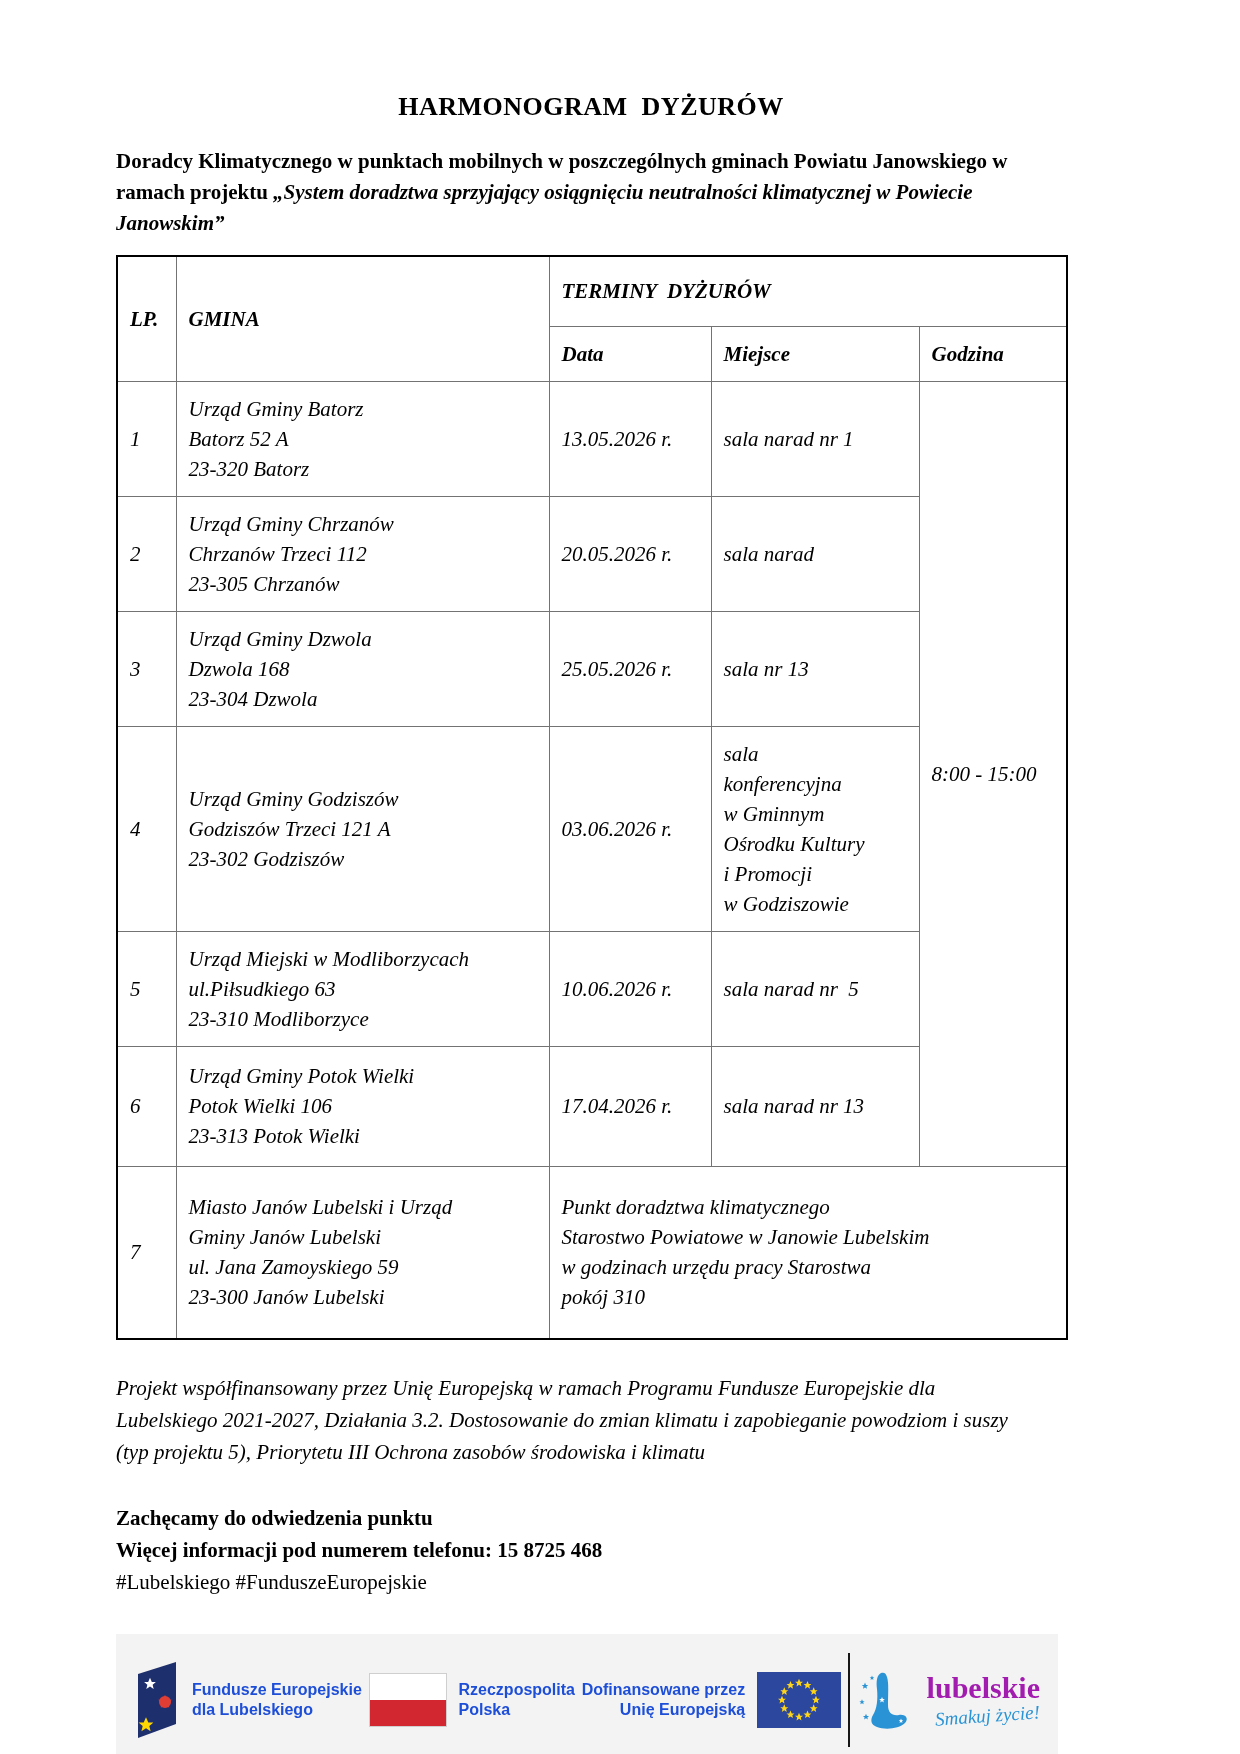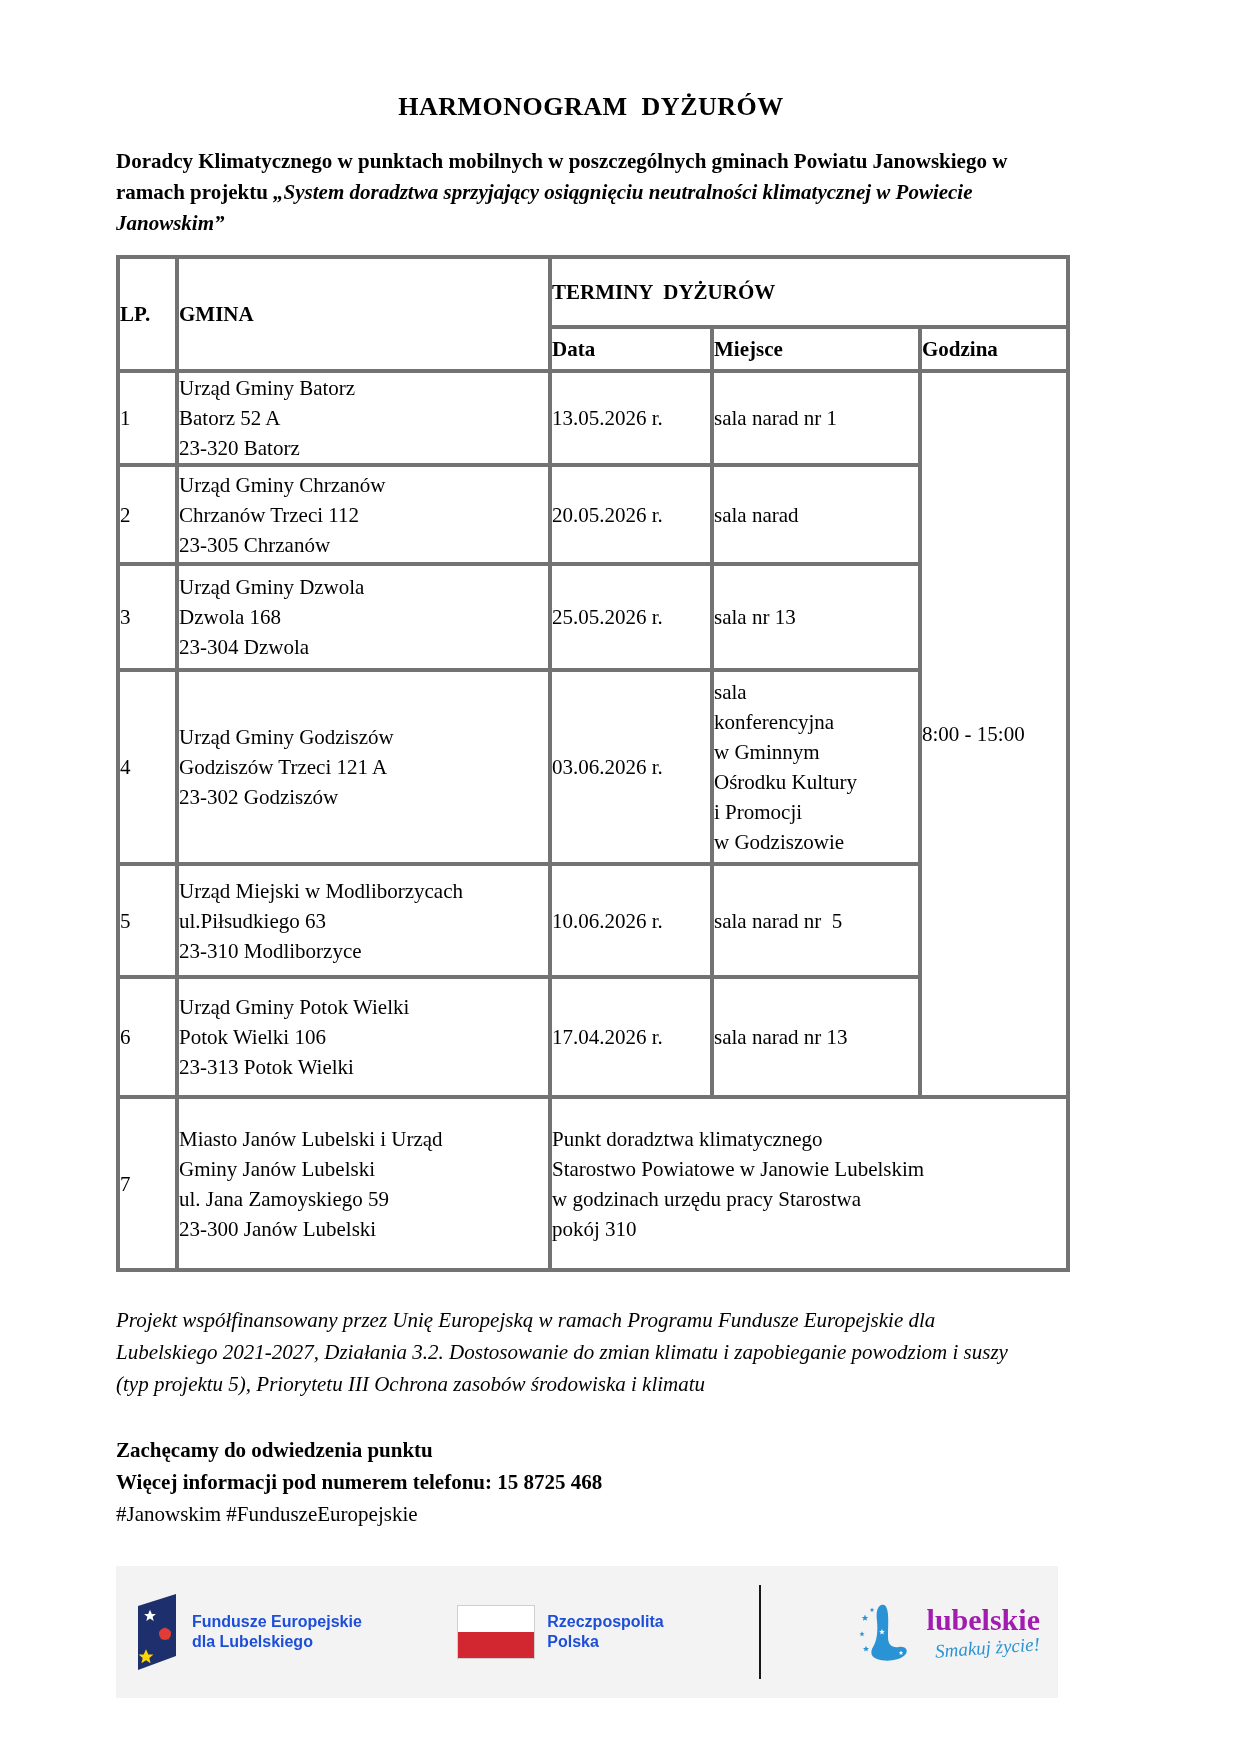--- a/index.html
+++ b/index.html
@@ -32,26 +32,27 @@
   }
   .intro em{font-style:italic;}
   table.schedule{
     margin-top:16px;
     border-collapse:collapse;
     table-layout:fixed;
     width:950px;
     border:2px solid #000;
   }
   table.schedule th, table.schedule td{
-    border:4px solid #737373;
+    border:1px solid #737373;
     font-size:21px;
     line-height:30px;
     vertical-align:middle;
-    padding:0;
+    padding:12px;
     overflow:hidden;
+    font-style:italic;
   }
   th{text-align:left;font-weight:bold;padding-left:12px;}
   th.span2{vertical-align:middle;padding-top:22px;}
   th.h-terminy{white-space:pre;}
   td{padding-left:12px;}
   td.c-lp{padding-left:14px;}
   td.c-data{white-space:nowrap;}
   td.c-godzina{padding-left:10px;white-space:nowrap;}
   .preline{white-space:pre-line;}
   tr.hr1{height:70px;} tr.hr2{height:44px;}
@@ -210,21 +211,21 @@
 pokój 310</td>
         </tr>
       </tbody>
     </table>
 
     <p class="funding-note">Projekt współfinansowany przez Unię Europejską w ramach Programu Fundusze Europejskie dla Lubelskiego 2021-2027, Działania 3.2. Dostosowanie do zmian klimatu i zapobieganie powodziom i suszy (typ projektu 5), Priorytetu III Ochrona zasobów środowiska i klimatu</p>
 
     <div class="invite">
       <div class="b">Zachęcamy do odwiedzenia punktu</div>
       <div class="b">Więcej informacji pod numerem telefonu: 15 8725 468</div>
-      <div>#Janowskim #FunduszeEuropejskie</div>
+      <div>#Lubelskiego #FunduszeEuropejskie</div>
     </div>
 
     <div class="logo-strip">
 
       <div class="logo-group">
         <svg width="46" height="80" viewBox="0 0 46 80">
           <polygon points="4,14 42,2 42,64 4,78" fill="#1e2f6d"></polygon>
           <use href="#star5" transform="translate(16,24) scale(0.62)" fill="#ffffff"></use>
           <circle cx="31" cy="42" r="6" fill="#e03e34"></circle>
           <use href="#star5" transform="translate(31,42) scale(0.72)" fill="#e03e34"></use>
@@ -233,20 +234,41 @@
         <div class="logo-label">Fundusze Europejskie
 dla Lubelskiego</div>
       </div>
 
       <div class="logo-group">
         <div class="pl-flag"></div>
         <div class="logo-label">Rzeczpospolita
 Polska</div>
       </div>
 
+      <div class="logo-group">
+        <div class="logo-label right">Dofinansowane przez
+Unię Europejską</div>
+        <svg width="84" height="56" viewBox="0 0 84 56">
+          <rect x="0" y="0" width="84" height="56" fill="#2c479e"></rect>
+          <g fill="#ffd617">
+            <use href="#star5" transform="translate(42,11) scale(0.42)"></use>
+            <use href="#star5" transform="translate(50.5,13.3) scale(0.42)"></use>
+            <use href="#star5" transform="translate(56.7,19.5) scale(0.42)"></use>
+            <use href="#star5" transform="translate(59,28) scale(0.42)"></use>
+            <use href="#star5" transform="translate(56.7,36.5) scale(0.42)"></use>
+            <use href="#star5" transform="translate(50.5,42.7) scale(0.42)"></use>
+            <use href="#star5" transform="translate(42,45) scale(0.42)"></use>
+            <use href="#star5" transform="translate(33.5,42.7) scale(0.42)"></use>
+            <use href="#star5" transform="translate(27.3,36.5) scale(0.42)"></use>
+            <use href="#star5" transform="translate(25,28) scale(0.42)"></use>
+            <use href="#star5" transform="translate(27.3,19.5) scale(0.42)"></use>
+            <use href="#star5" transform="translate(33.5,13.3) scale(0.42)"></use>
+          </g>
+        </svg>
+      </div>
 
       <div class="strip-divider"></div>
 
       <div class="logo-group">
         <svg width="58" height="64" viewBox="0 0 58 64">
           <path d="M24 5 C20 7 19 13 20 21 C21 31 20 41 16 47 C13 52 14 57 20 59 C28 62 42 61 48 55 C52 51 49 46 42 47 C35 48 31 45 31 37 C31 27 32 15 30 9 C29 5 27 4 24 5 Z" fill="#2a93d5"></path>
           <use href="#star5" transform="translate(8,18) scale(0.34)" fill="#2a93d5"></use>
           <use href="#star5" transform="translate(5,34) scale(0.28)" fill="#2a93d5"></use>
           <use href="#star5" transform="translate(9,49) scale(0.32)" fill="#2a93d5"></use>
           <use href="#star5" transform="translate(15,10) scale(0.24)" fill="#2a93d5"></use>

